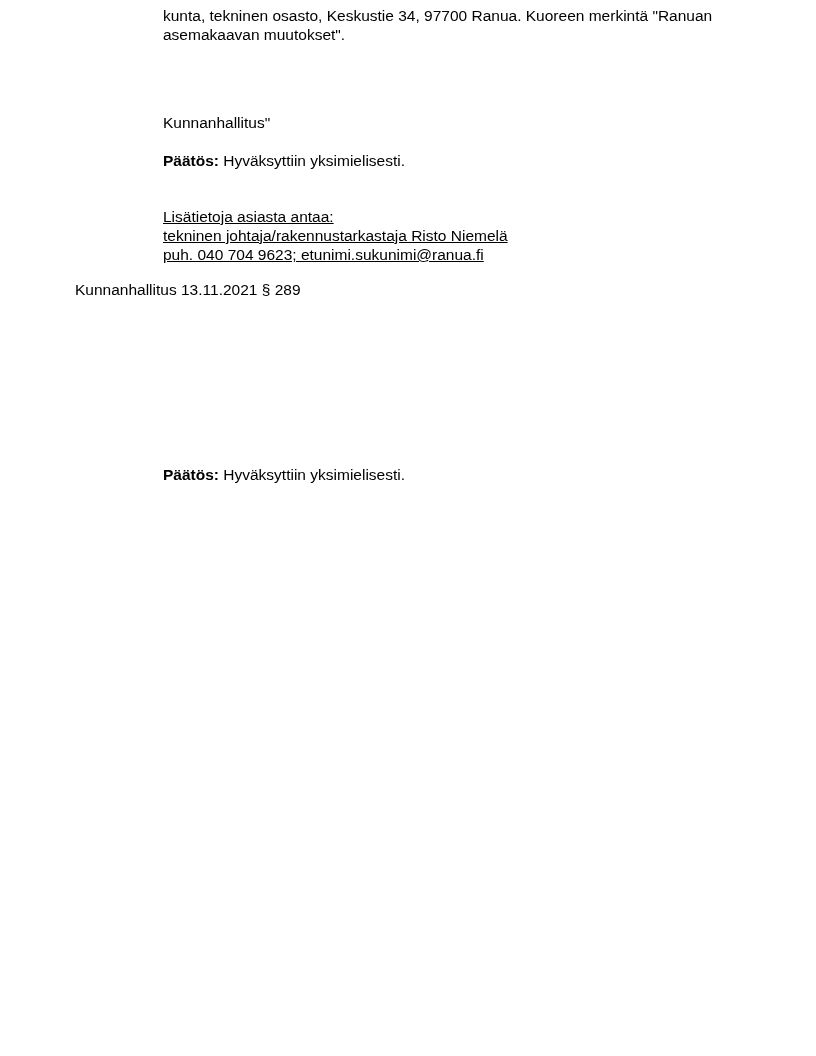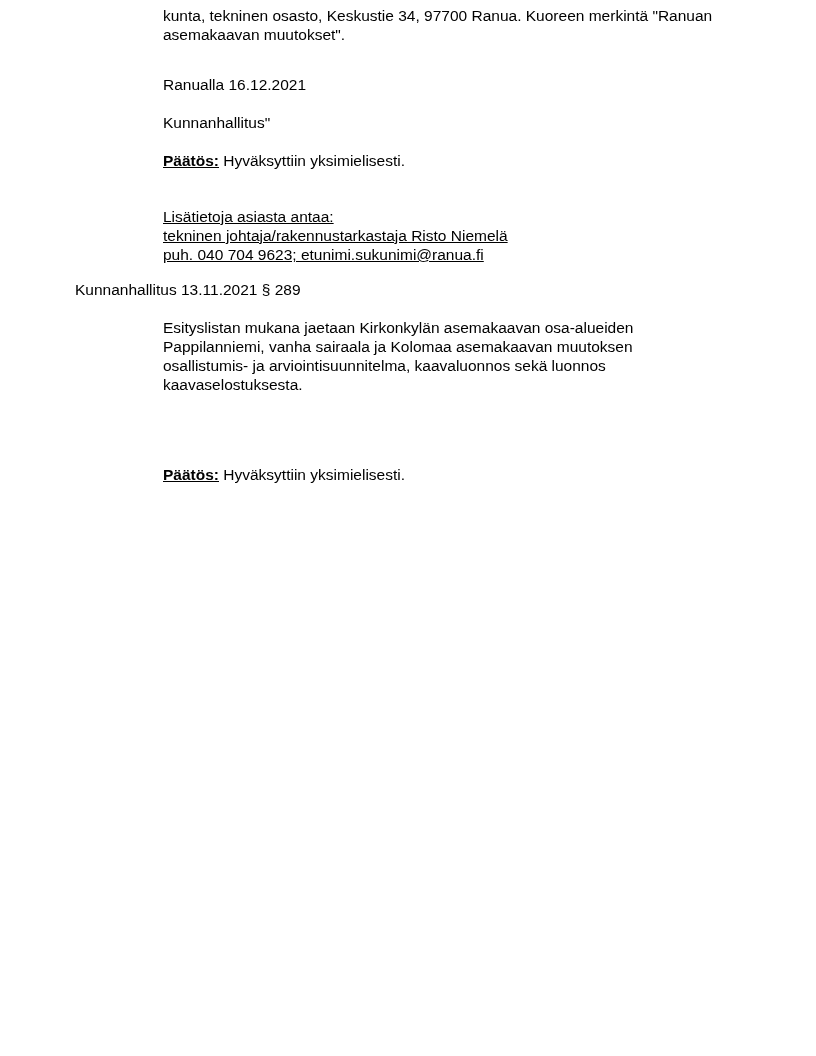--- a/index.html
+++ b/index.html
@@ -20,54 +20,48 @@
   }
   .para {
     position: absolute;
     margin: 0;
     white-space: pre-line;
   }
   .indent { left: 163px; width: 600px; }
   .margin-left { left: 75px; width: 650px; }
   .label {
     font-weight: bold;
-    text-decoration: underline;
   }
   
   .p-intro      { top: 6px;   }
   .p-date       { top: 75px;  }
   .p-signer     { top: 113px; }
   .p-decision1  { top: 151px; }
   .p-contact    { top: 207px; text-decoration: underline; }
   .p-heading    { top: 280px; }
   .p-body       { top: 318px; }
   .p-proposal   { top: 410px; }
   .p-decision2  { top: 465px; }
 </style>
 </head>
 <body>
 
 <div class="page">
 
   <p class="para indent p-intro">kunta, tekninen osasto, Keskustie 34, 97700 Ranua. Kuoreen merkintä "Ranuan
 asemakaavan muutokset".</p>
 
-  <p class="para indent p-date">Ranualla 16.12.2021</p>
 
   <p class="para indent p-signer">Kunnanhallitus"</p>
 
   <p class="para indent p-decision1"><span class="label">Päätös:</span><span> Hyväksyttiin yksimielisesti.</span></p>
 
   <p class="para indent p-contact">Lisätietoja asiasta antaa:
 tekninen johtaja/rakennustarkastaja Risto Niemelä
 puh. 040 704 9623; etunimi.sukunimi@ranua.fi</p>
 
   <p class="para margin-left p-heading">Kunnanhallitus 13.11.2021 § 289</p>
 
-  <p class="para indent p-body">Esityslistan mukana jaetaan Kirkonkylän asemakaavan osa-alueiden
-Pappilanniemi, vanha sairaala ja Kolomaa asemakaavan muutoksen
-osallistumis- ja arviointisuunnitelma, kaavaluonnos sekä luonnos
-kaavaselostuksesta.</p>
 
 
   <p class="para indent p-decision2"><span class="label">Päätös:</span><span> Hyväksyttiin yksimielisesti.</span></p>
 
 </div>
 
 </body></html>

